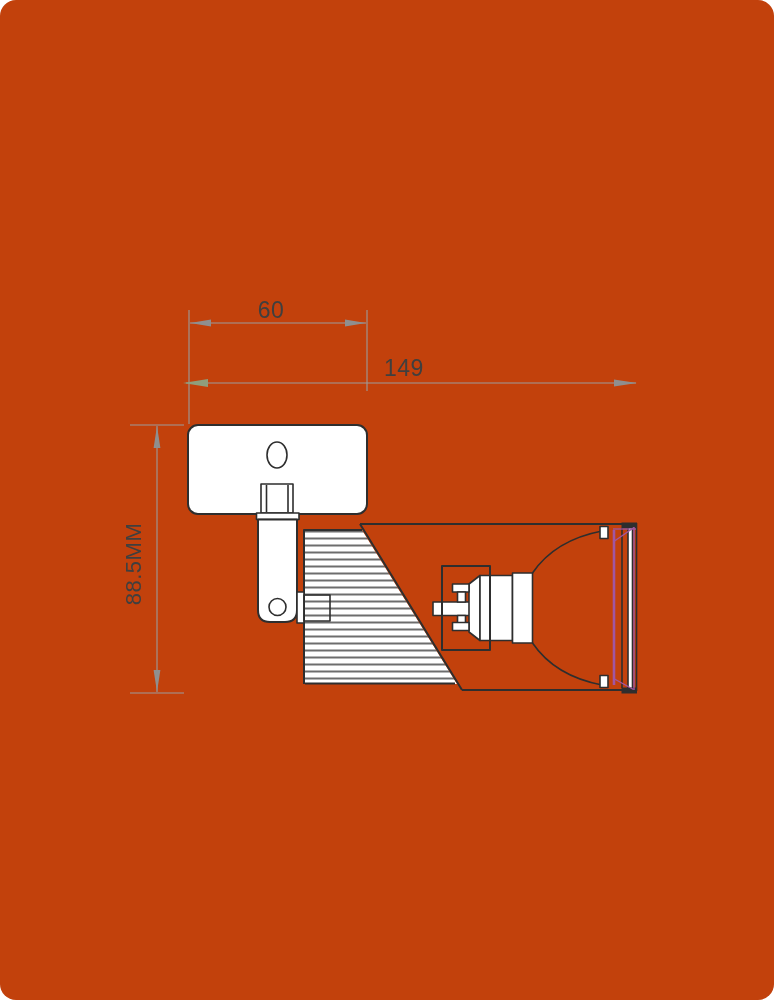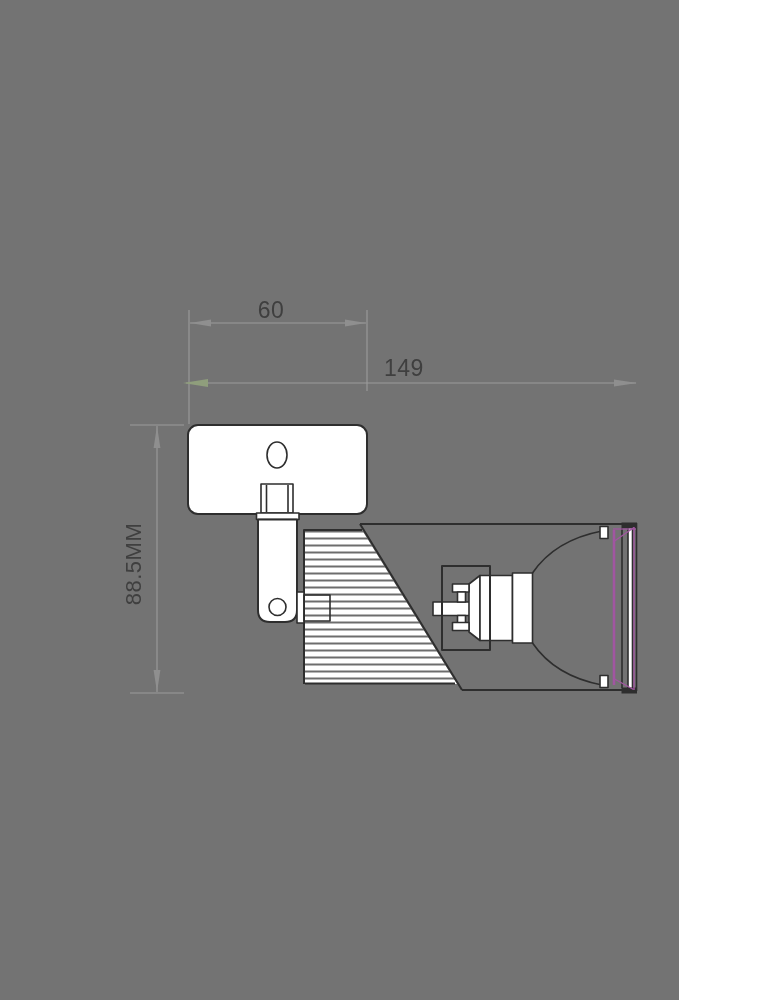--- a/index.html
+++ b/index.html
@@ -6,23 +6,24 @@
     margin: 0;
     padding: 0;
     background: #ffffff;
     width: 774px;
     height: 1000px;
     overflow: hidden;
     font-family: "Liberation Sans", sans-serif;
   }
   .canvas {
     position: relative;
-    width: 679px;
+    width: 774px;
     height: 1000px;
-    background: #737373;
+    background: #c2410c;
+    border-radius: 16px;
   }
   svg { display: block; }
 
   
   .dim  { stroke: var(--dim, #9c9c9c); stroke-width: 1.1; fill: none; }
   .arr  { fill: var(--arrow, #8f8f8f); stroke: none; }
   .arrg { fill: var(--arrow_green, #8f9e7c); stroke: none; }
 
   
   .ln   { stroke: var(--line, #2e2e2e); fill: none; stroke-width: 2; stroke-linejoin: round; }

